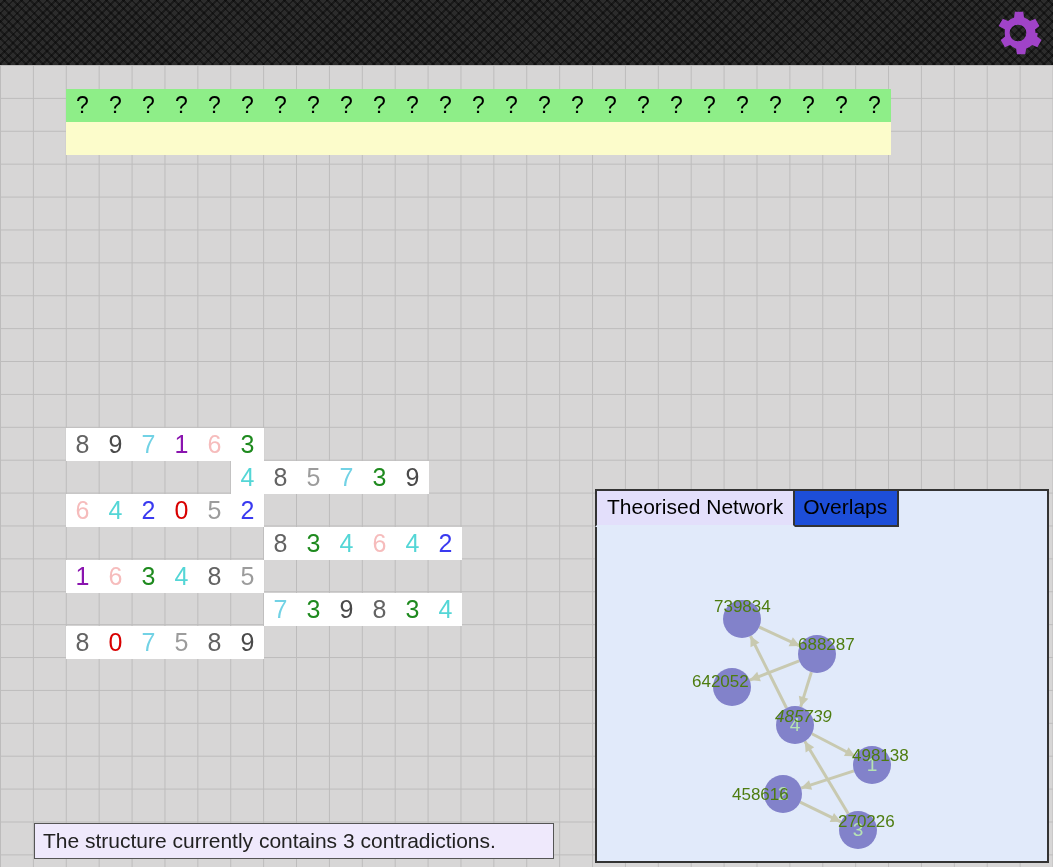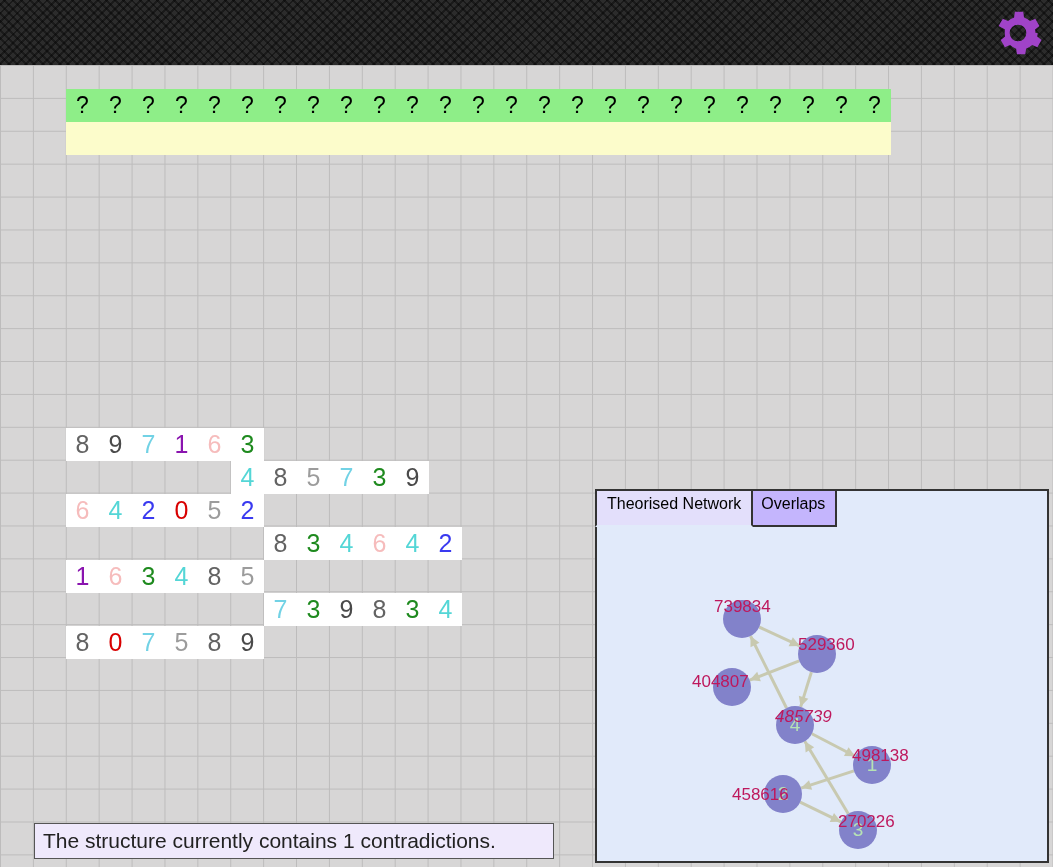--- a/index.html
+++ b/index.html
@@ -29,28 +29,28 @@
   .qcell{width:33px;text-align:center;font-size:23px;line-height:33px;color:#000;font-weight:500;}
   .frag{position:absolute;height:33px;background:#fff;display:flex;cursor:grab;}
   .dcell{width:33px;text-align:center;font-size:25px;line-height:33px;font-weight:500;}
   .overlay{
     position:absolute;right:4px;bottom:4px;width:454px;height:374px;
     background:#e1eafa;border:2px solid #333;box-sizing:border-box;
   }
   .tabs{display:flex;height:36px;}
   .tab{
     border:2px solid #333;margin:-2px -2px 0 -2px;padding:4px 10px 0 10px;
-    font-size:16px;cursor:pointer;box-sizing:border-box;height:38px;
+    font-size:21px;cursor:pointer;box-sizing:border-box;height:38px;
   }
   .tab.active{background:#e3dffb;border-bottom:2px solid #e1eafa;z-index:2;position:relative;}
-  .tab.inactive{background:#c4b5fd;}
+  .tab.inactive{background:#1d4ed8;}
   .graph{position:absolute;left:0;top:36px;right:0;bottom:0;}
   .node{position:absolute;width:38px;height:38px;border-radius:50%;background:#8282ca;
         display:flex;align-items:center;justify-content:center;font-size:19px;color:#b6e2b4;cursor:pointer;}
-  .nlabel{position:absolute;font-size:17px;color:#be185d;white-space:nowrap;}
+  .nlabel{position:absolute;font-size:17px;color:#4d7c0f;white-space:nowrap;}
   .edge{stroke:#c8c9b0;stroke-width:3;fill:none;}
   .arrow{fill:#c8c9b0;}
   .status{
     position:absolute;left:34px;bottom:8px;width:520px;
     background:#efe9fc;border:1.5px solid #555;padding:5px 8px;
     font-size:21px;color:#222;box-sizing:border-box;
   }
   
   .c0{color:#d80000;} .c1{color:#8a14af;} .c2{color:#3a3af0;}
   .c3{color:#1e8a1e;} .c4{color:#54d6d6;} .c5{color:#9c9c9c;}
@@ -178,28 +178,28 @@
           <line x1="256.93483289595287" y1="243.88640276424007" x2="204.06516710404713" y2="261.1135972357599" class="edge"></line>
           <polygon points="204.06516710404713,261.1135972357599 212.0240964313772,253.26149917456854 215.12220314939827,262.76948186090914" class="arrow"></polygon>
           <line x1="203.1289380918972" y1="275.22189028411066" x2="243.8710619081028" y2="294.77810971588934" class="edge"></line>
           <polygon points="243.8710619081028,294.77810971588934 232.6921759954962,294.95841432738297 237.01948667134394,285.94318375270024" class="arrow"></polygon>
           <line x1="251.224580646877" y1="286.70763441146164" x2="207.775419353123" y2="214.29236558853833" class="edge"></line>
           <polygon points="207.775419353123,214.29236558853833 217.207841535961,220.29481606852613 208.63291227883553,225.4397736228014" class="arrow"></polygon>
         </svg>
     <div class="node" style="left: 126px; top: 73px;"></div>
         <div class="nlabel" style="left: 117px; top: 70px;">739834</div>
         <div class="node" style="left: 201px; top: 108px;"></div>
-        <div class="nlabel" style="left: 201px; top: 108px;">529360</div>
+        <div class="nlabel" style="left: 201px; top: 108px;">688287</div>
         <div class="node" style="left: 116px; top: 141px;"></div>
-        <div class="nlabel" style="left: 95px; top: 145px;">404807</div>
+        <div class="nlabel" style="left: 95px; top: 145px;">642052</div>
         <div class="node" style="left: 179px; top: 179px;">4</div>
         <div class="nlabel" style="left: 178px; top: 180px; font-style: italic;">485739</div>
         <div class="node" style="left: 256px; top: 219px;">1</div>
         <div class="nlabel" style="left: 255px; top: 219px;">498138</div>
         <div class="node" style="left: 167px; top: 248px;">2</div>
         <div class="nlabel" style="left: 135px; top: 258px;">458616</div>
         <div class="node" style="left: 242px; top: 284px;">3</div>
         <div class="nlabel" style="left: 241px; top: 285px;">270226</div>
       </div>
   </div>
 
-  <div class="status">The structure currently contains 1 contradictions.</div>
+  <div class="status">The structure currently contains 3 contradictions.</div>
 </div>
 
 </body></html>

